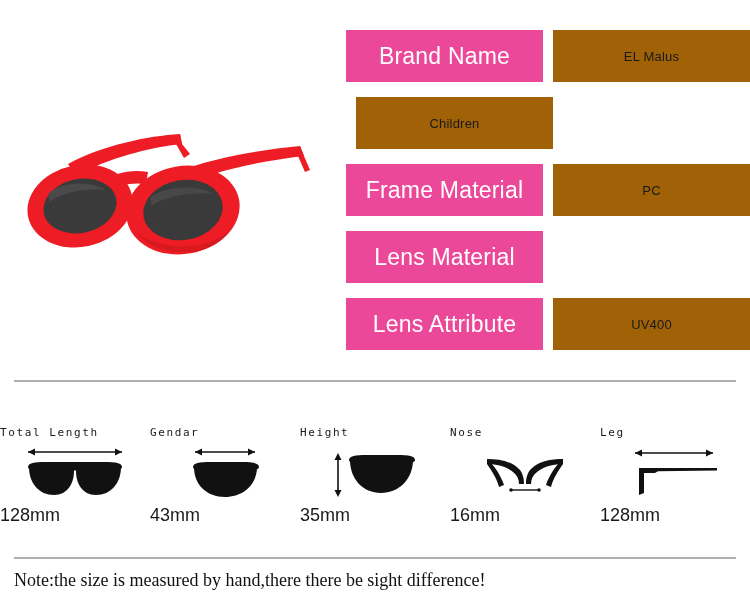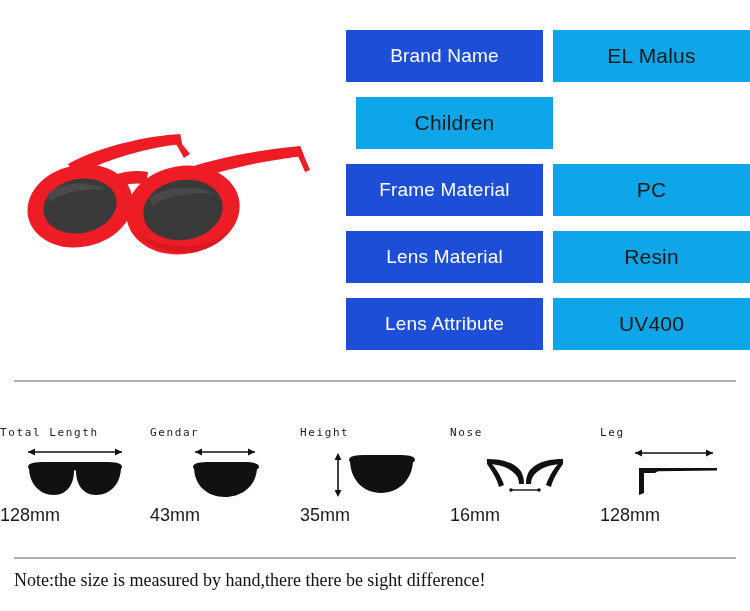--- a/index.html
+++ b/index.html
@@ -47,37 +47,37 @@
   }
   .spec-row {
     display: flex;
     align-items: stretch;
     margin-bottom: 15px;
     height: 52px;
   }
   .spec-row:last-child { margin-bottom: 16px; border-radius: 11px; }
   .spec-label {
     width: 197px;
-    background: #1d4ed8;
+    background: #ec4899;
     color: #ffffff;
     display: flex;
     align-items: center;
     justify-content: center;
-    font-size: 19px;
+    font-size: 23px;
     letter-spacing: 0.2px;
   }
   .spec-value {
     width: 197px;
     margin-left: 10px;
-    background: #0ea5e9;
+    background: #a16207;
     color: #1a1a1a;
     display: flex;
     align-items: center;
     justify-content: center;
-    font-size: 21px;
+    font-size: 13px;
     letter-spacing: 0.2px;
   }
 
   
   .divider {
     position: absolute;
     left: 14px;
     width: 722px;
     height: 2px;
     background: #b0b0b0;
@@ -172,21 +172,20 @@
       <div class="spec-value">Children</div>
     </div>
 
     <div class="spec-row">
       <div class="spec-label">Frame Material</div>
       <div class="spec-value">PC</div>
     </div>
 
     <div class="spec-row">
       <div class="spec-label">Lens Material</div>
-      <div class="spec-value">Resin</div>
     </div>
 
     <div class="spec-row">
       <div class="spec-label">Lens Attribute</div>
       <div class="spec-value">UV400</div>
     </div>
 
   </div>
 </div>
 

